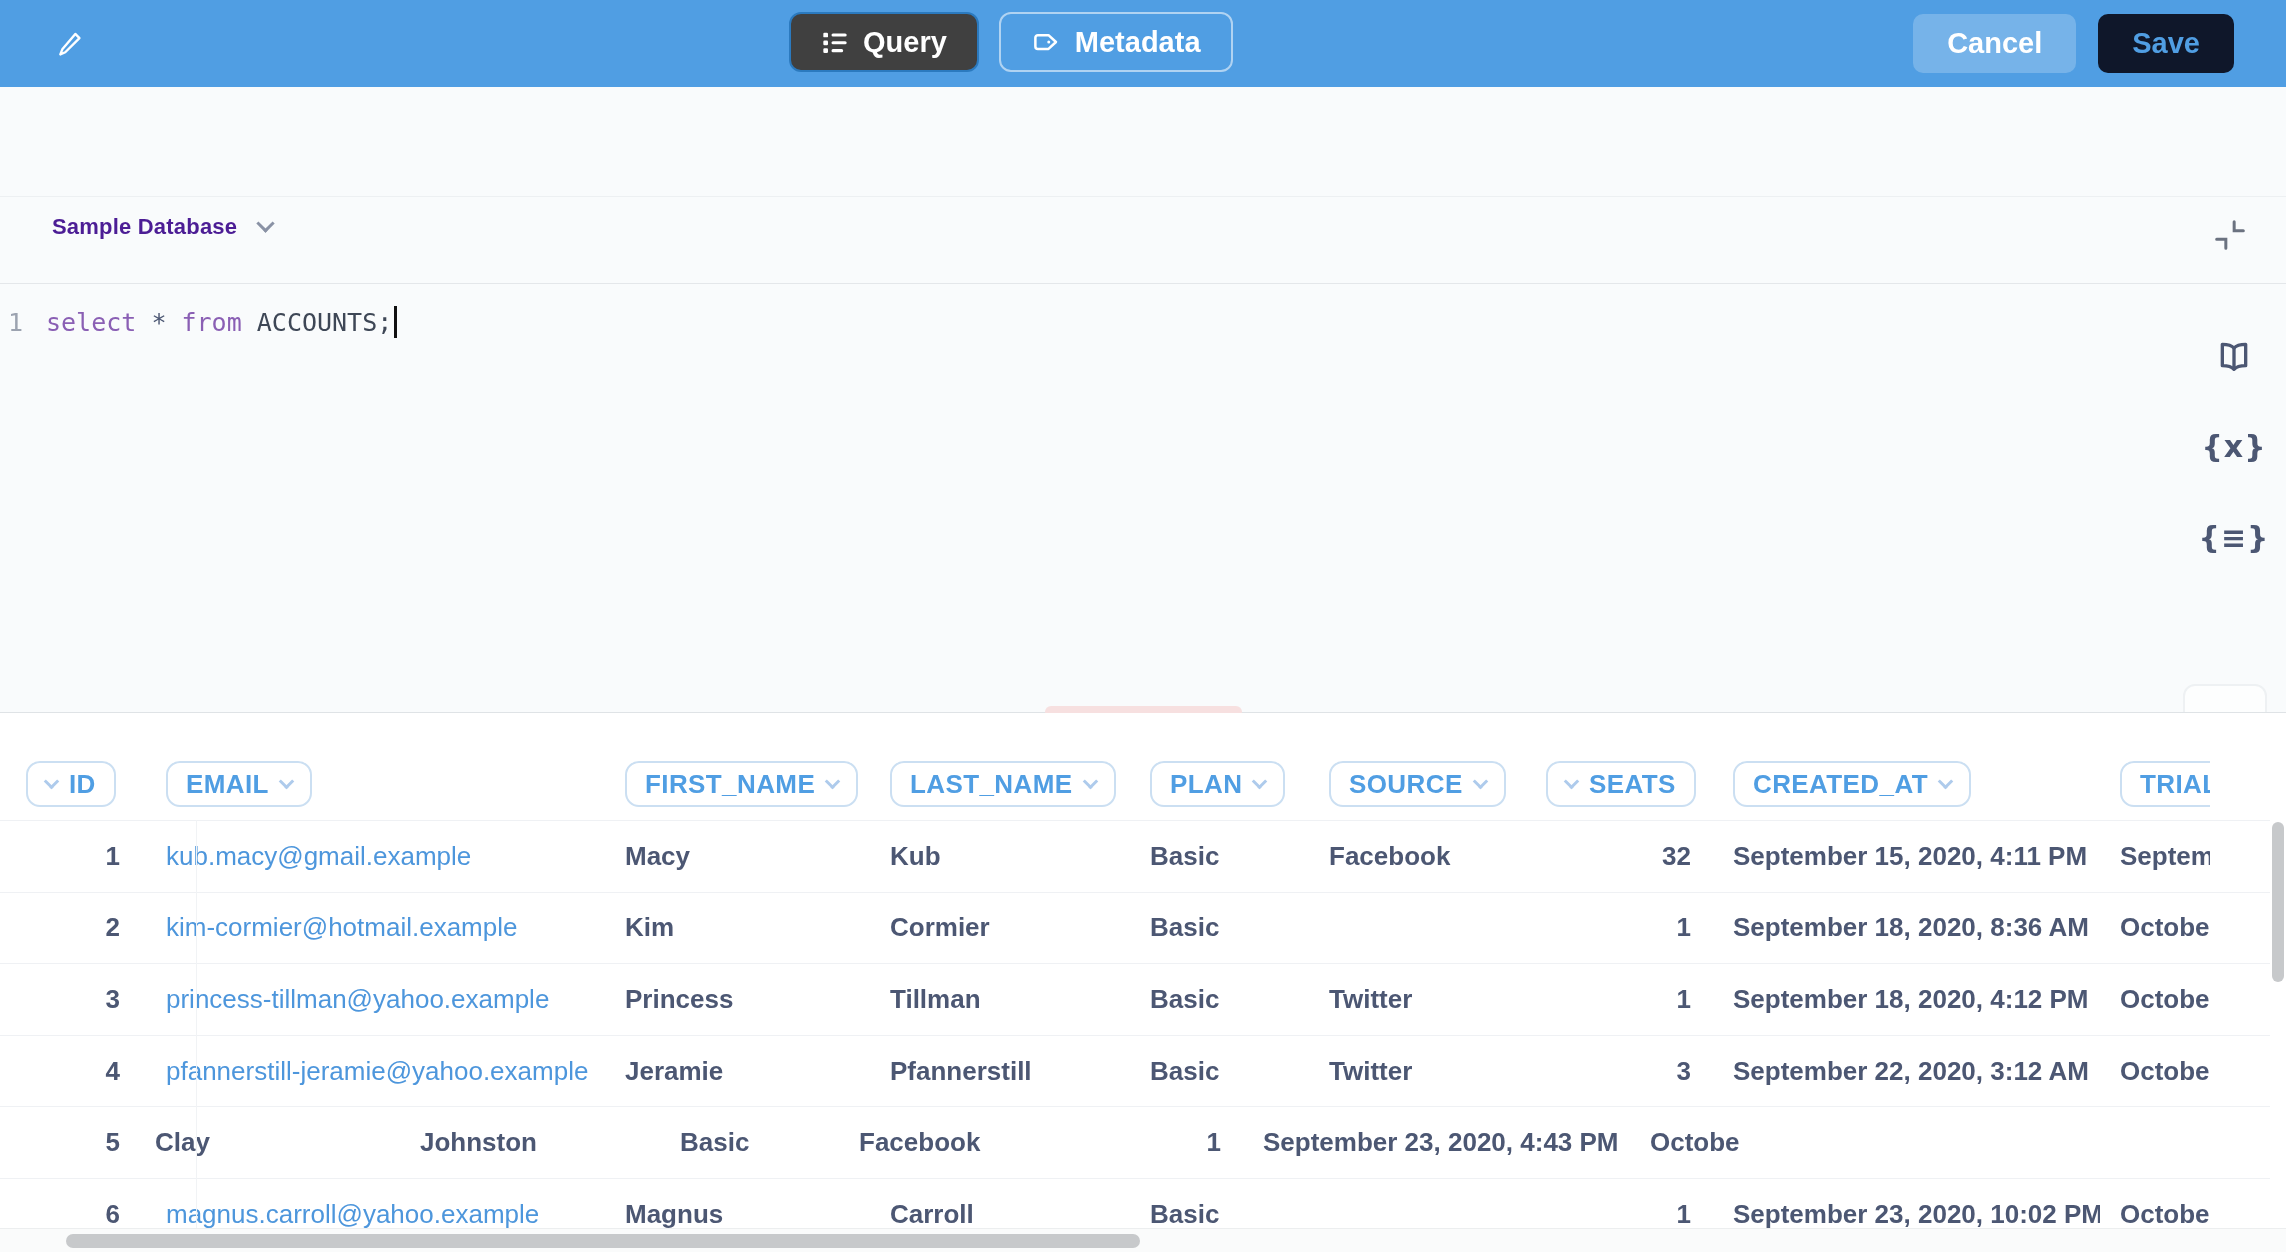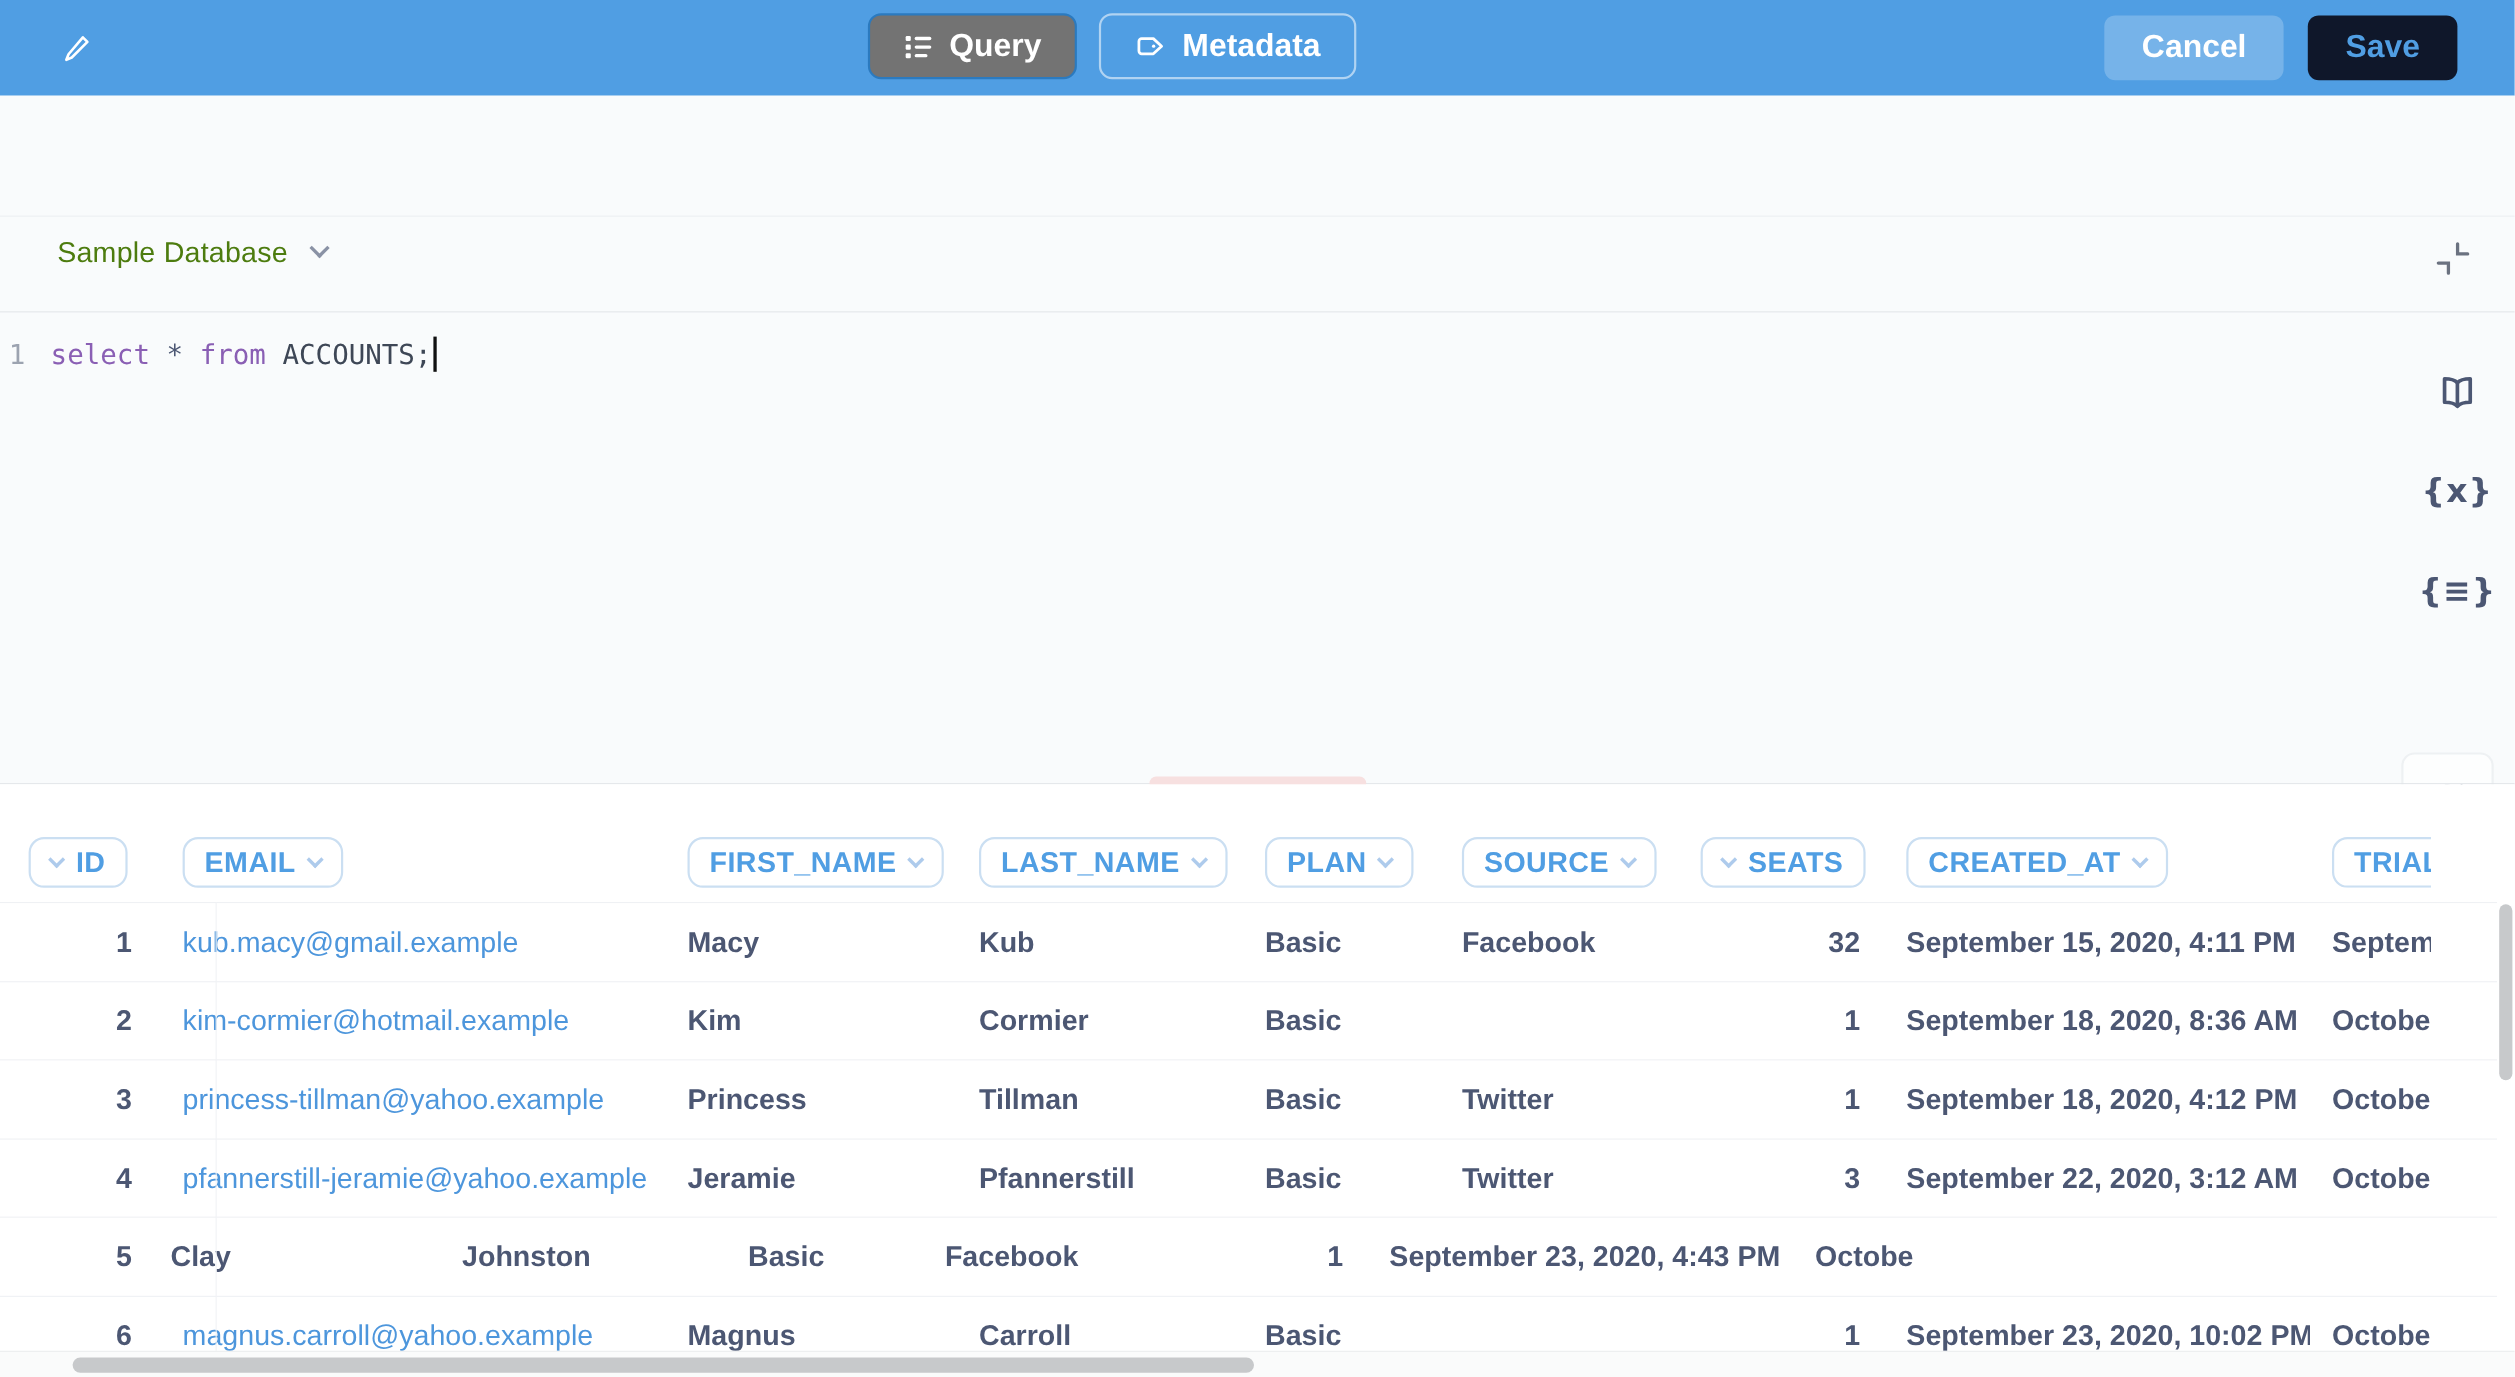--- a/index.html
+++ b/index.html
@@ -8,37 +8,37 @@
 
   
   .topbar { position:absolute; left:0; top:0; width:2286px; height:87px;
     background:#509EE3; display:flex; align-items:center; }
   .pencil-btn { position:absolute; left:50px; top:22px; width:40px; height:44px;
     display:flex; align-items:center; justify-content:center; cursor:pointer; }
   .tabs { position:absolute; left:789px; top:12px; display:flex; gap:20px; }
   .tab { height:60px; display:flex; align-items:center; gap:14px; padding:0 30px;
     border-radius:12px; font-size:29px; font-weight:700; color:#fff; cursor:pointer;
     background:transparent; border:2px solid transparent; }
-  .tab.active { background:#737373; border-color:#2B7ABF;justify-content:center; }
+  .tab.active { background:#404040; border-color:#2B7ABF;justify-content:center; }
   .tab.inactive { border-color:rgba(255,255,255,0.55); }
   .actions { position:absolute; right:52px; top:14px; display:flex; gap:22px; }
   .btn { height:59px; border:none; border-radius:10px; font-size:29px; font-weight:700;
     padding:0 34px; cursor:pointer; font-family:"Liberation Sans",sans-serif; }
   .btn-cancel { background:rgba(255,255,255,0.22); color:#fff; }
   .btn-save { background:#0f172a; color:#509EE3; }
 
   
   .editor-section { position:absolute; left:0; top:87px; width:2286px; height:625px;
     background:#F9FBFC; }
   .hairline { position:absolute; left:0; width:2286px; height:1px; background:#EDF0F2; }
   .dbbar-border { top:109px; }
   .dbbar-bottom { top:196px; background:#E4E7EA; }
   .db-select { position:absolute; left:52px; top:127px; display:flex; align-items:center;
     gap:22px; cursor:pointer; }
-  .db-name { font-size:26px; font-weight:400; color:#4d7c0f; letter-spacing:0.2px; }
+  .db-name { font-size:22px; font-weight:700; color:#4c1d95; letter-spacing:0.2px; }
   .chev { display:inline-block; border-right:3px solid #8A92A5; border-bottom:3px solid #8A92A5;
     transform:rotate(45deg); width:13px; height:13px; margin-top:-8px; }
   .contract-btn { position:absolute; left:2204px; top:122px; width:52px; height:52px;
     display:flex; align-items:center; justify-content:center; cursor:pointer; }
 
   .code-line { position:absolute; left:0; top:215px; height:40px; width:2286px;
     font-family:"DejaVu Sans Mono", monospace; font-size:25px; display:flex; align-items:center; }
   .gutter { width:46px; text-align:left; padding-left:8px; color:#9CA3B0; }
   .tok-kw { color:#8A5FB4; }
   .tok-pl { color:#4C5773; white-space:pre; }

